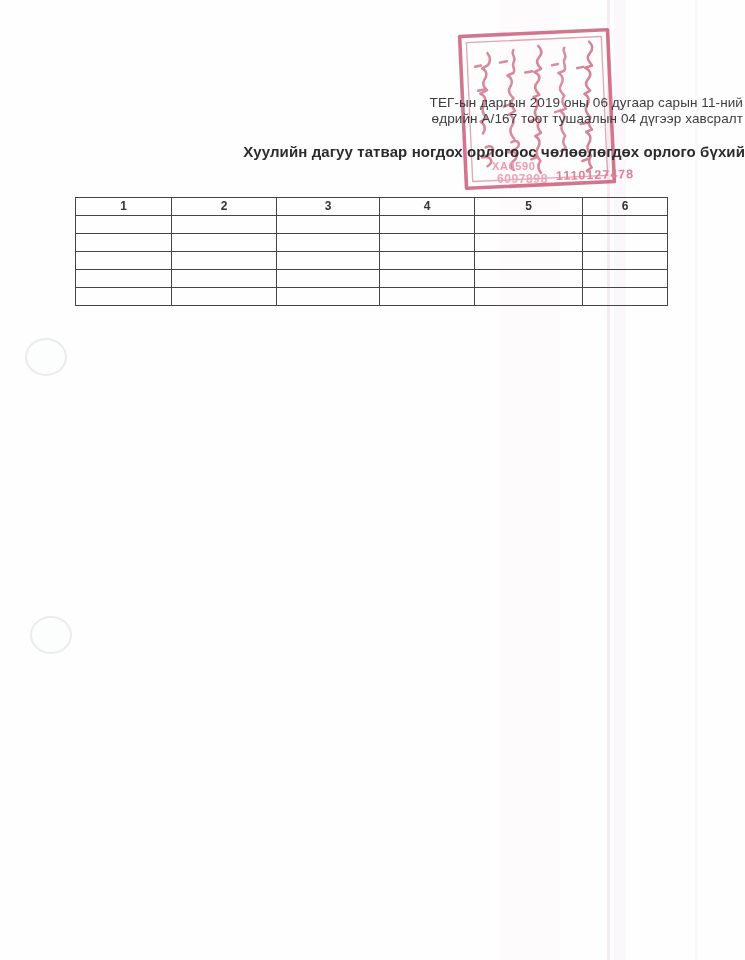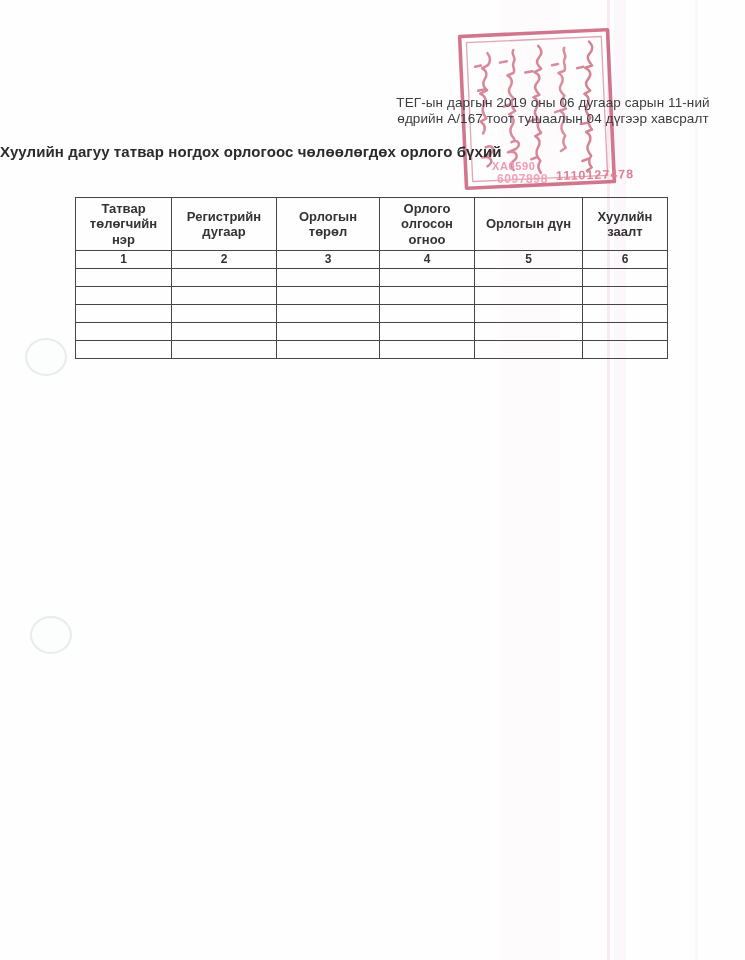--- a/index.html
+++ b/index.html
@@ -22,25 +22,25 @@
     position:absolute;width:38px;height:34px;border-radius:50%;
     border:2px solid rgba(185,195,202,0.30);
     background:rgba(250,251,252,0.5);
   }
   .hole-1{left:25px;top:338px;}
   .hole-2{left:30px;top:616px;}
 
   .header-note{
     position:absolute;left:363px;top:95px;width:380px;
     font-size:13.5px;line-height:1.22;color:#3c3c40;
-    text-align:center;letter-spacing:0.1px;
+    text-align:right;letter-spacing:0.1px;
   }
   .doc-title{
     position:absolute;left:0;top:143px;width:745px;
-    text-align:left;font-weight:bold;font-size:15px;
+    text-align:right;font-weight:bold;font-size:15px;
     line-height:1.24;color:#2b2b2e;letter-spacing:0.1px;
   }
 
   table.form-table{
     position:absolute;left:75px;top:197px;width:592px;
     border-collapse:collapse;table-layout:fixed;
   }
   .form-table th,.form-table td{
     border:1.7px solid #454548;
     text-align:center;vertical-align:middle;
@@ -132,28 +132,20 @@
   <table class="form-table">
     <colgroup>
       <col style="width:96px">
         <col style="width:105px">
         <col style="width:103px">
       <col style="width:95px">
         <col style="width:108px">
         <col style="width:85px">
     </colgroup>
     <thead>
-      <tr>
-        <th>Татвар төлөгчийн нэр</th>
-        <th>Регистрийн дугаар</th>
-        <th>Орлогын төрөл</th>
-        <th>Орлого олгосон огноо</th>
-        <th>Орлогын дүн</th>
-        <th>Хуулийн заалт</th>
-      </tr>
       <tr class="number-row">
         <td>1</td>
         <td>2</td>
         <td>3</td>
         <td>4</td>
         <td>5</td>
         <td>6</td>
       </tr>
     </thead>
     <tbody id="table-body">

